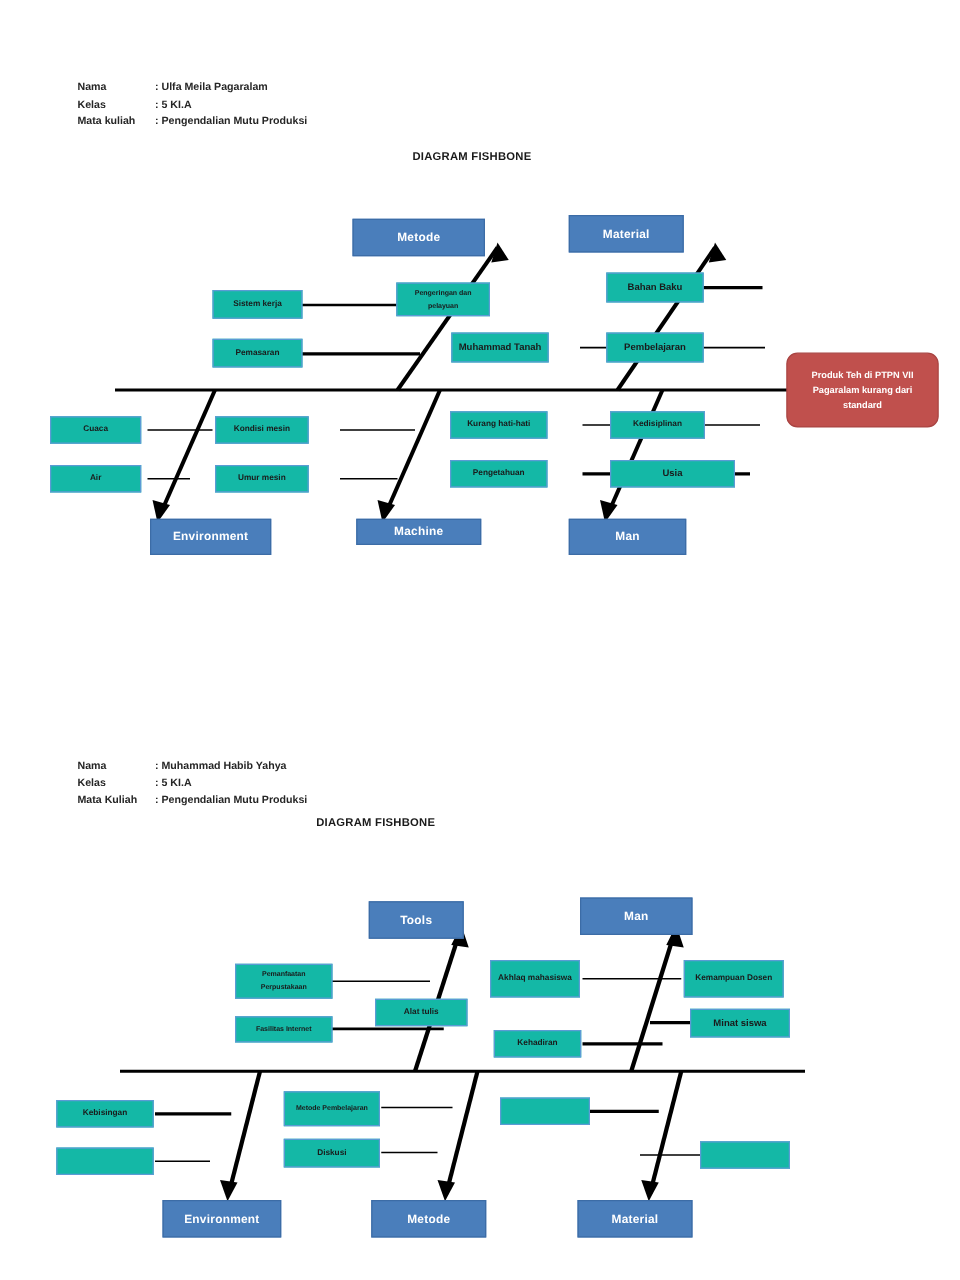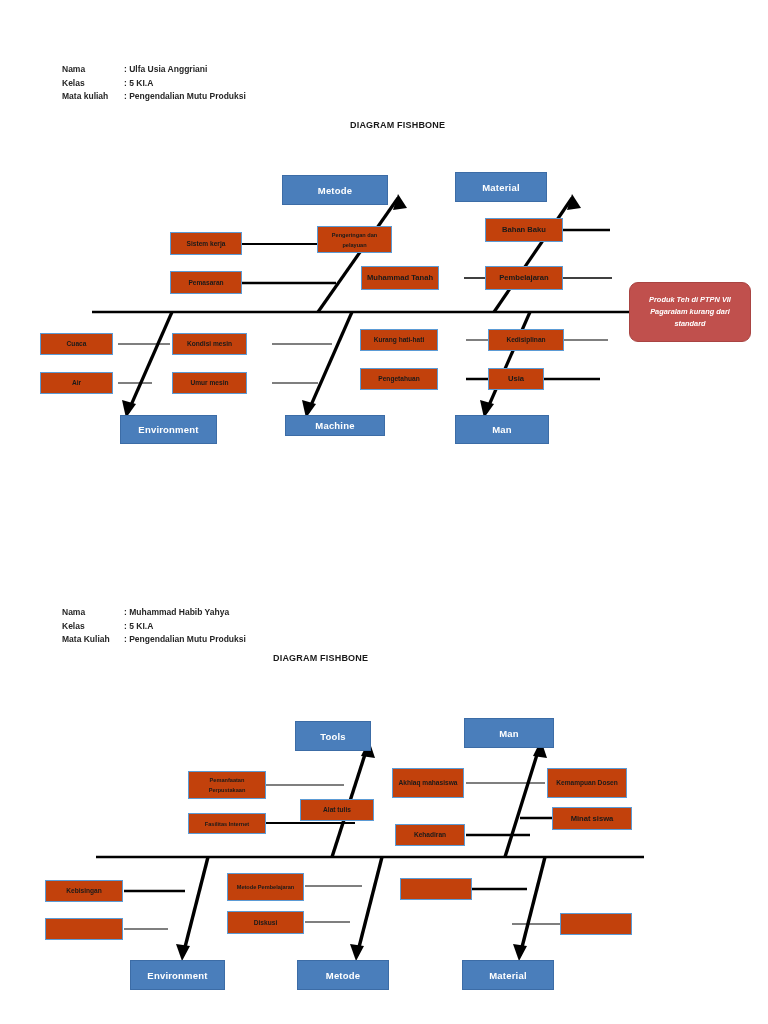--- a/index.html
+++ b/index.html
@@ -30,21 +30,20 @@
   .meta .lbl { width: 62px; display: inline-block; }
   .meta .val { display: inline-block; }
 
   .doc-title {
     position: absolute;
     font-size: 9px;
     font-weight: bold;
     color: #1a1a1a;
     letter-spacing: .2px;
     white-space: nowrap;
-    margin-left: 20px;
   }
 
   
   .fish { position: absolute; left: 0; width: 768px; }
   .fish svg { position: absolute; left: 0; top: 0; overflow: visible; }
 
   
   .cat {
     position: absolute;
     background: #4a7ebb;
@@ -55,21 +54,21 @@
     display: flex;
     align-items: center;
     justify-content: center;
     text-align: center;
     letter-spacing: .2px;
   }
 
   
   .cause {
     position: absolute;
-    background: #c2410c;
+    background: #14b8a6;
     border: 1px solid #5b9bd5;
     color: #1a1a1a;
     display: flex;
     align-items: center;
     justify-content: center;
     text-align: center;
     line-height: 10px;
     padding: 1px 2px;
   }
   .cause.sm { font-size: 5.6px; font-weight: bold; }
@@ -92,21 +91,21 @@
   .effect.green { background: #9bbb59; border: 1px solid #8aa84b; font-size: 8px; line-height: 13px; color: #2b2b2b; }
 </style>
 </head>
 <body>
 
 <div class="page">
 
   <div class="meta" style="left:62px; top:63px;">
     <div class="row">
       <span class="lbl">Nama</span>
-      <span class="val">: Ulfa Usia Anggriani</span>
+      <span class="val">: Ulfa Meila Pagaralam</span>
     </div>
     <div class="row">
       <span class="lbl">Kelas</span>
       <span class="val">: 5 KI.A</span>
     </div>
     <div class="row">
       <span class="lbl">Mata kuliah</span>
       <span class="val">: Pengendalian Mutu Produksi</span>
     </div>
   </div>
@@ -201,25 +200,25 @@
 
     <div class="cause md" style="left:360px; top:169px; width:78px; height:22px;">
       <span>Kurang hati-hati</span>
     </div>
     <div class="cause md" style="left:488px; top:169px; width:76px; height:22px;">
       <span>Kedisiplinan</span>
     </div>
     <div class="cause md" style="left:360px; top:208px; width:78px; height:22px;">
       <span>Pengetahuan</span>
     </div>
-    <div class="cause lg" style="left:488px; top:208px; width:56px; height:22px;">
+    <div class="cause lg" style="left:488px; top:208px; width:100px; height:22px;">
       <span>Usia</span>
     </div>
 
-    <div class="effect red" style="left:629px; top:122px; width:122px; height:60px;font-style:italic;">
+    <div class="effect red" style="left:629px; top:122px; width:122px; height:60px;">
       <span>Produk Teh di PTPN VII Pagaralam kurang dari standard</span>
     </div>
   </div>
 
   <div class="meta" style="left:62px; top:606px;">
     <div class="row">
       <span class="lbl">Nama</span>
       <span class="val">: Muhammad Habib Yahya</span>
     </div>
     <div class="row">

